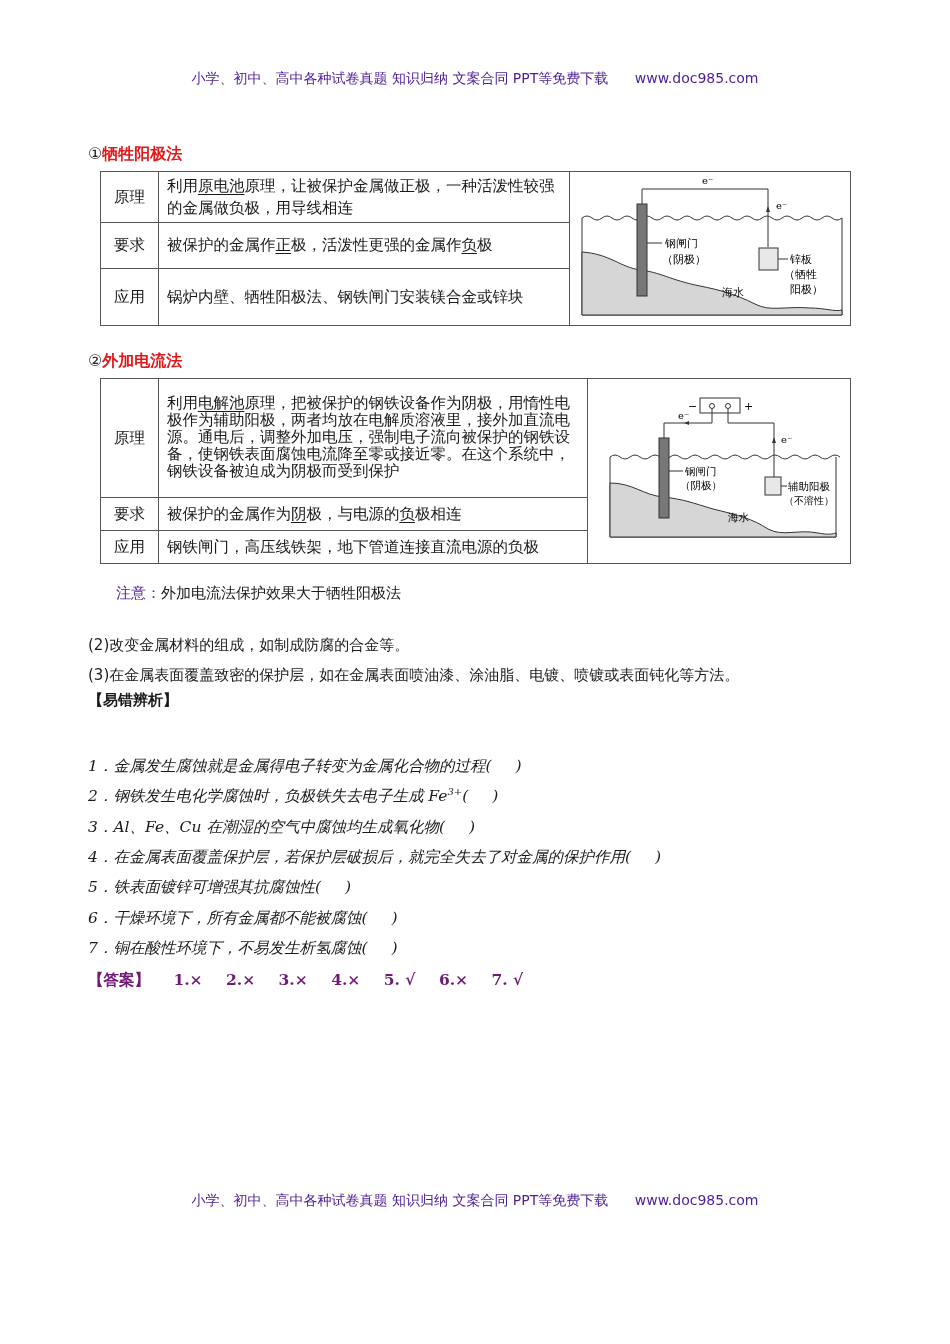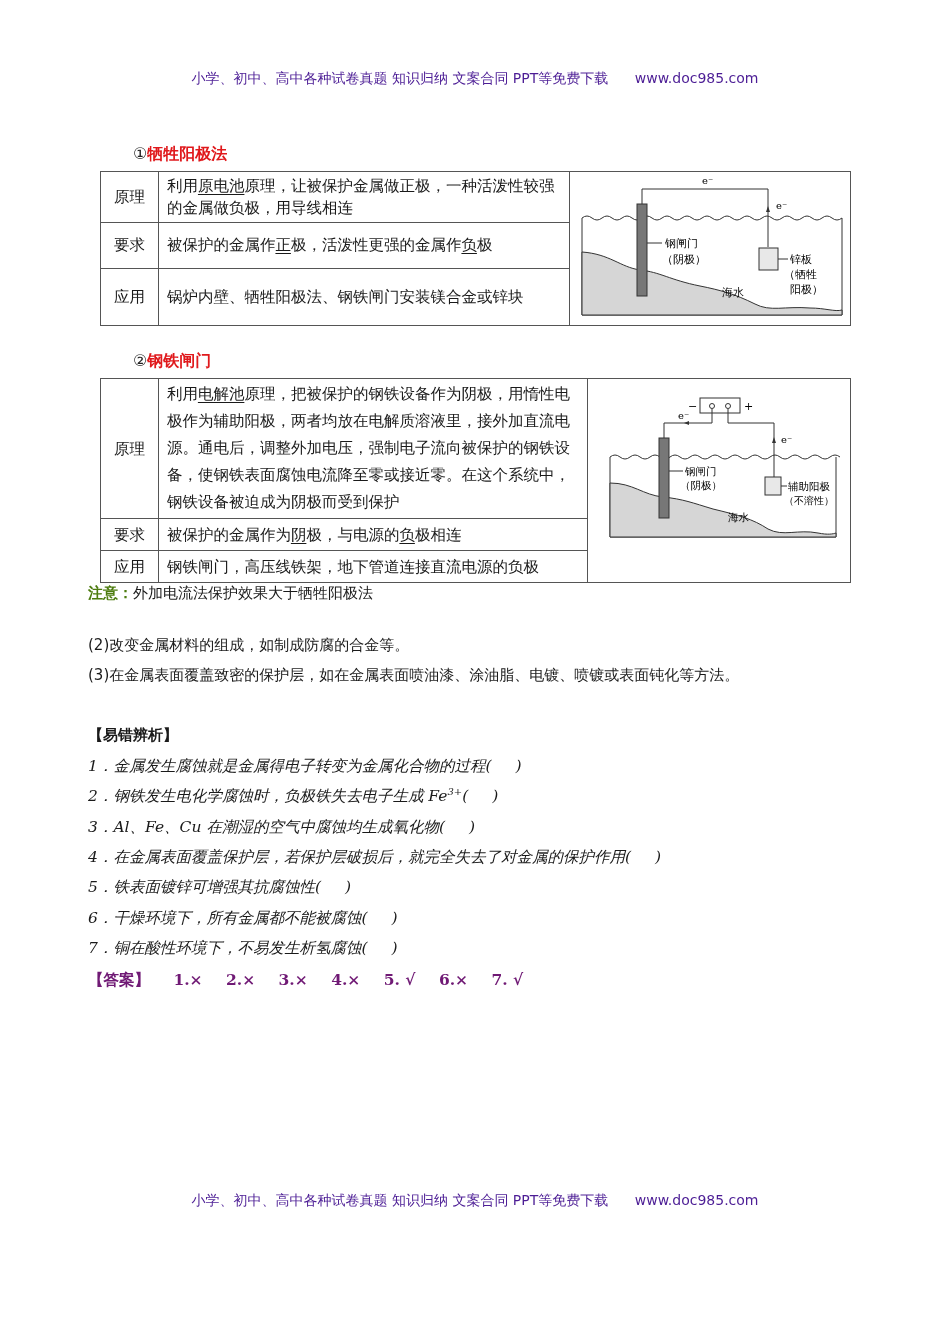--- a/index.html
+++ b/index.html
@@ -13,49 +13,49 @@
     font-family: "DejaVu Sans", "Liberation Sans", sans-serif;
     font-size: 14px; color: #4c1d95;
   }
   .page-header { top: 70px; }
   .page-footer { top: 1192px; }
   .page-header .url, .page-footer .url { margin-left: 22px; }
 
   .section-title {
     position: absolute; left: 88px;
     font-family: "DejaVu Sans", "Liberation Sans", sans-serif;
-    font-size: 16px; font-weight: bold; margin-left: 45px;
+    font-size: 16px; font-weight: bold;
   }
   .section-title .num { color: #222; font-weight: normal; }
   .section-title .title { color: #e0191c; }
 
   table.method {
     position: absolute; left: 100px; border-collapse: collapse;
     font-size: 15.5px; line-height: 22px;
   }
   table.method td {
     border: 1px solid #555; padding: 2px 8px; vertical-align: middle;
   }
   table.method td.label { width: 41px; text-align: center; padding: 0 8px; }
   table.method td.diagram { padding: 0; vertical-align: top; }
   u { text-decoration: underline; text-underline-offset: 3px; }
 
   .note {
     position: absolute; left: 88px; top: 584px; font-size: 15px;
     font-family: "DejaVu Sans", "Liberation Sans", sans-serif;
   }
-  .note .note-label { color: #4d7c0f; font-weight: bold; font-family: "DejaVu Serif", serif; }
+  .note .note-label { color: #4c1d95; font-weight: normal; font-family: "DejaVu Serif", serif; margin-left: 28px; }
 
   .para {
     position: absolute; left: 88px; font-size: 15px;
     font-family: "DejaVu Sans", "Liberation Sans", sans-serif;
   }
 
   .err-title {
-    position: absolute; left: 88px; top: 726px; font-size: 15px; font-weight: bold;
+    position: absolute; left: 88px; top: 691px; font-size: 15px; font-weight: bold;
     font-family: "DejaVu Sans", "Liberation Sans", sans-serif;
   }
   .q-item {
     position: absolute; left: 88px; font-size: 15.5px; font-style: italic;
   }
   .q-item .blank { display: inline-block; width: 24px; }
   .answer {
     position: absolute; left: 88px; top: 970px; font-size: 15.5px; font-weight: bold; color: #701a75;
   }
   .answer .a { margin-left: 18px; }
@@ -116,28 +116,28 @@
     </td>
   </tr>
   <tr style="height:55px;">
     <td class="label">应用</td>
     <td>锅炉内壁、牺牲阳极法、钢铁闸门安装镁合金或锌块</td>
   </tr>
 </tbody>
   </table>
 
 <div class="section-title" style="top:351px;">
-  <span class="num">②</span><span class="title">钢铁闸门</span>
+  <span class="num">②</span><span class="title">外加电流法</span>
 </div>
 
 <table class="method" style="top:378px; width:751px;">
   <tbody>
       <tr style="height:115px;">
     <td class="label">原理</td>
-    <td style="width:414px; line-height:27px;">
+    <td style="width:414px; line-height:17px;">
       <span>利用</span><u>电解池</u><span>原理，把被保护的钢铁设备作为阴极，用惰性电极作为辅助阳极，两者均放在电解质溶液里，接外加直流电源。通电后，调整外加电压，强制电子流向被保护的钢铁设备，使钢铁表面腐蚀电流降至零或接近零。在这个系统中，钢铁设备被迫成为阴极而受到保护</span>
     </td>
     <td class="diagram" rowspan="3">
       <svg width="262" height="178" viewBox="0 0 262 178">
 
         <rect x="112" y="19" width="40" height="15" fill="#fff" stroke="#333" stroke-width="1"></rect>
         <circle cx="124" cy="27" r="2.5" fill="#fff" stroke="#333"></circle>
         <circle cx="140" cy="27" r="2.5" fill="#fff" stroke="#333"></circle>
         <text x="100" y="31" font-size="11">−</text>
         <text x="156" y="31" font-size="11">+</text>

